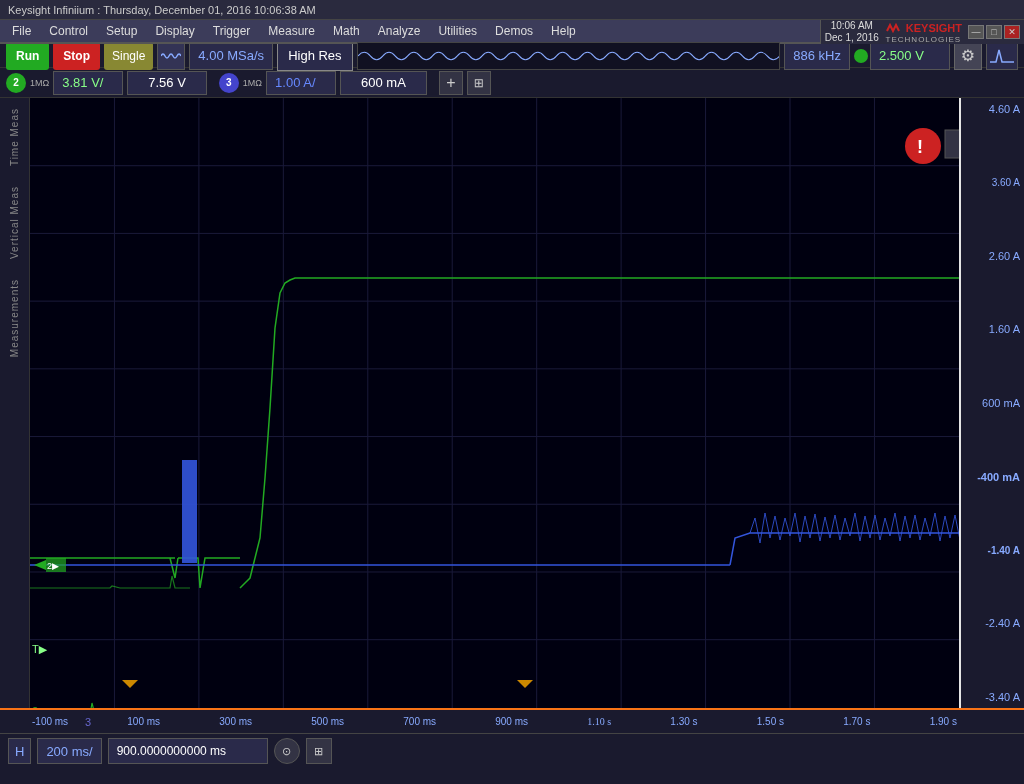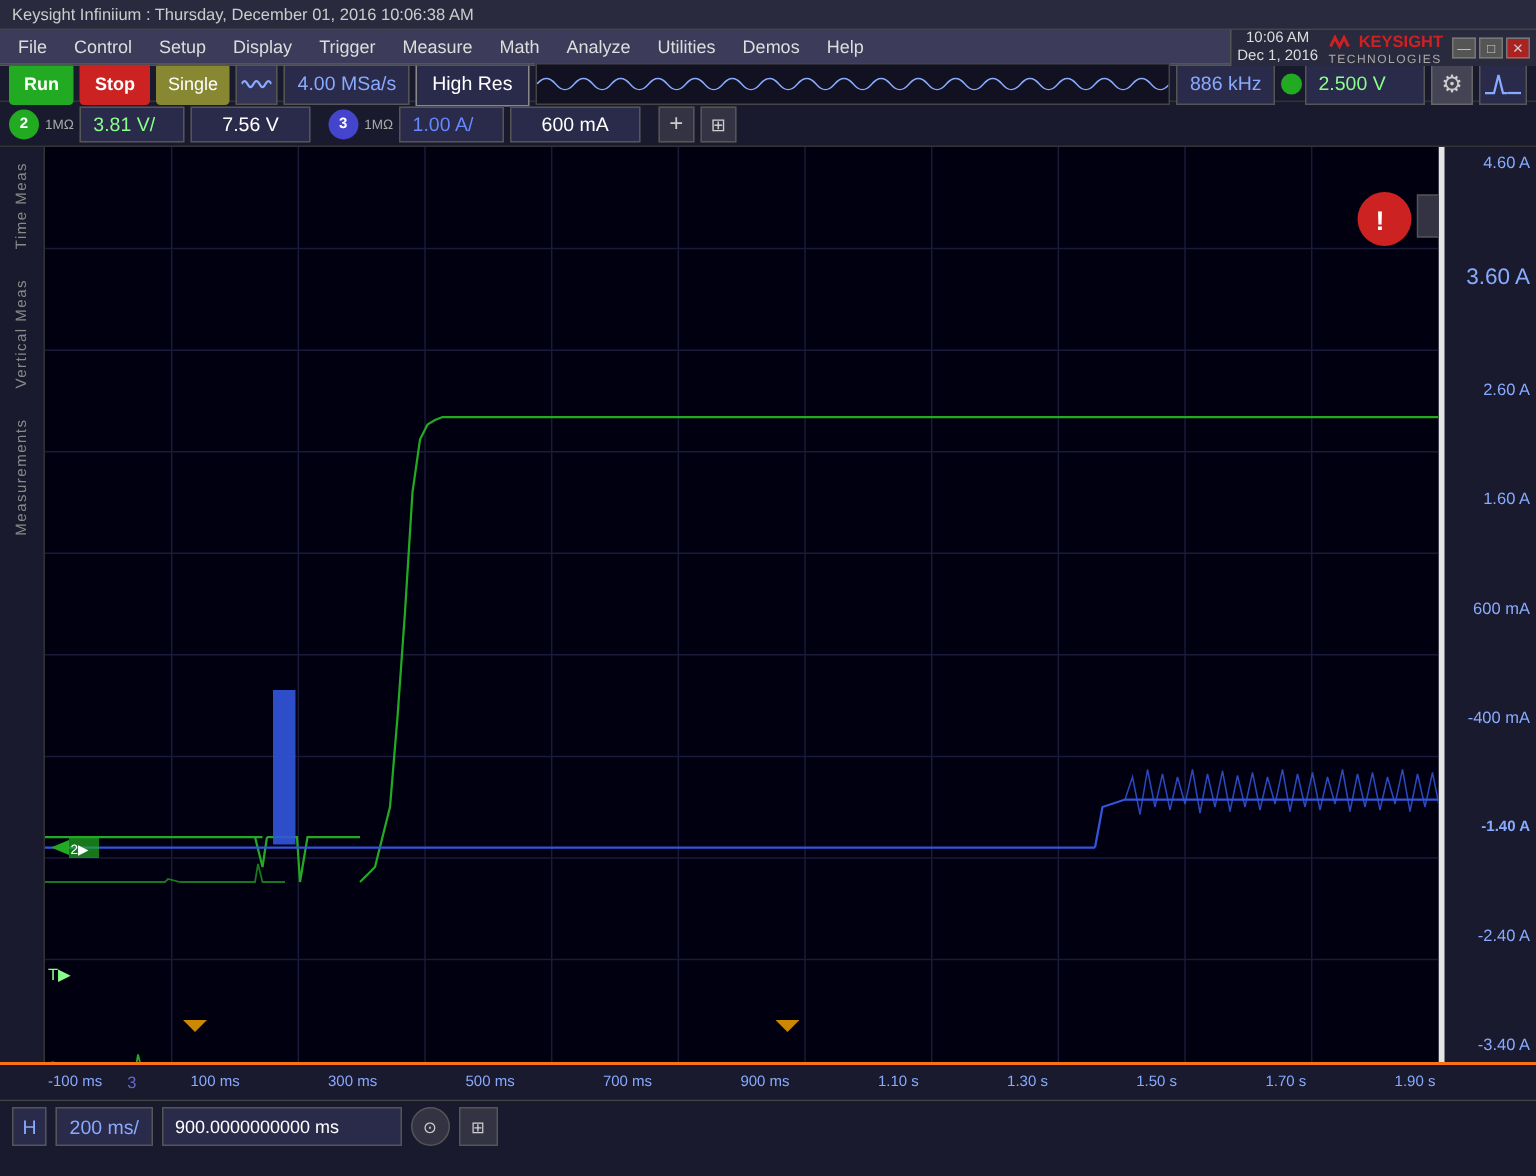--- a/index.html
+++ b/index.html
@@ -312,21 +312,21 @@
     }
 
     
     #right-axis {
       width: 65px;
       background: #1a1a2e;
       display: flex;
       flex-direction: column;
       justify-content: space-between;
       padding: 5px 4px;
-      border-left: 4px solid #e5e5e5;
+      border-left: 2px solid #e5e5e5;
       font-size: 12px;
       color: #aaccff;
       text-align: right;
     }
 
     
     #timeline-bar {
       background: #000010;
       height: 25px;
       border-top: 1px solid #333;
@@ -590,41 +590,41 @@
         <rect x="915" y="32" width="50" height="28" fill="#333344" stroke="#555"></rect>
 
         <polygon points="495,590 503,582 487,582" fill="#cc8800"></polygon>
 
         <polygon points="100,590 108,582 92,582" fill="#cc8800"></polygon>
       </svg>
     </div>
 
     <div id="right-axis">
       <span style="font-size:11px; color:#88aaff;">4.60 A</span>
-      <span style="font-size:15px; color:#88aaff;">3.60 A</span>
+      <span style="font-size:10px; color:#88aaff;">3.60 A</span>
       <span style="font-size:11px; color:#88aaff;">2.60 A</span>
       <span style="font-size:11px; color:#88aaff;">1.60 A</span>
       <span style="font-size:11px; color:#88aaff;">600 mA</span>
-      <span style="font-size:11px; color:#88aaff;">-400 mA</span>
+      <span style="font-size:11px; color:#88aaff;font-weight:bold;">-400 mA</span>
       <span style="font-size:10px; color:#88aaff;font-weight:bold;">-1.40 A</span>
       <span style="font-size:11px; color:#88aaff;">-2.40 A</span>
       <span style="font-size:11px; color:#88aaff;">-3.40 A</span>
     </div>
   </div>
 
   <div id="timeline-bar" style="background:#1a1a2e; height:25px; border-top:2px solid #f97316; position:relative; display:flex; align-items:center;">
     <div style="width:30px;"></div>
     <div id="timeline-labels" style="flex:1; display:flex; justify-content:space-between; align-items:center; padding:0 2px;">
       <span style="font-size:10px; color:#88aaff;">-100 ms</span>
       <span style="font-size:10px; color:#88aaff;">100 ms</span>
       <span style="font-size:10px; color:#88aaff;">300 ms</span>
       <span style="font-size:10px; color:#88aaff;">500 ms</span>
       <span style="font-size:10px; color:#88aaff;">700 ms</span>
       <span style="font-size:10px; color:#88aaff;">900 ms</span>
-      <span style="font-size:10px; color:#88aaff;">1.10 s</span>
+      <span style="font-size:10px; color:#88aaff;font-family:Liberation Serif, serif;">1.10 s</span>
       <span style="font-size:10px; color:#88aaff;">1.30 s</span>
       <span style="font-size:10px; color:#88aaff;">1.50 s</span>
       <span style="font-size:10px; color:#88aaff;">1.70 s</span>
       <span style="font-size:10px; color:#88aaff;">1.90 s</span>
     </div>
     <div style="width:65px; text-align:right; padding-right:4px; font-size:11px; color:#6666cc;">3</div>
   </div>
 </div>
 
 <div id="bottom-bar">

